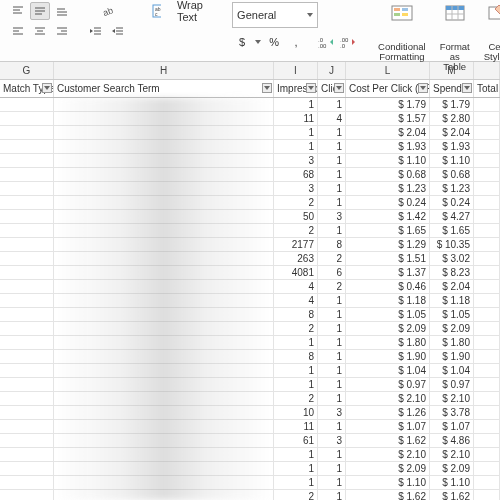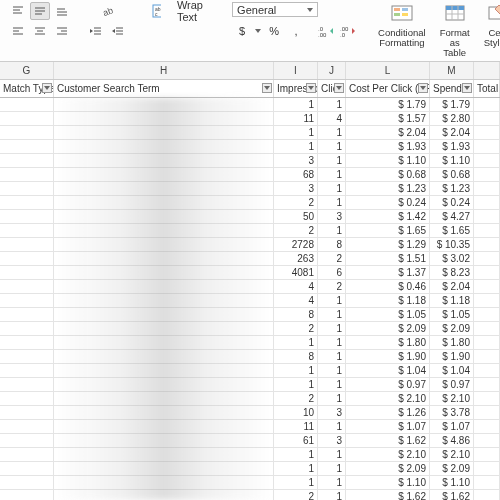--- a/index.html
+++ b/index.html
@@ -28,26 +28,26 @@
   .btn-sm {
     width:20px; height:18px;
     display:flex; align-items:center; justify-content:center;
     border:1px solid transparent; border-radius:2px;
   }
   .btn-sm.active { background:#e6e6e6; border-color:#bbb; }
   .inline-btn { display:flex; align-items:center; gap:16px; height:18px; padding:0 4px; }
   .inline-btn.dis { color:#aaa; }
   .ribbon svg { display:block; }
   .dropdown {
-    height:15px; border:1px solid #bbb; background:#fff;
+    height:26px; border:1px solid #bbb; background:#fff;
     display:flex; align-items:center; justify-content:space-between;
     padding:0 4px; font-size:11px; min-width:86px;
   }
   .caret { width:0;height:0;border-left:3px solid transparent;border-right:3px solid transparent;border-top:4px solid #666; }
-  .big-btn { display:flex; flex-direction:column; align-items:center; font-size:10px; gap:2px; padding:0 4px; }
+  .big-btn { display:flex; flex-direction:column; align-items:center; font-size:10px; gap:16px; padding:0 4px; }
   .big-btn .lbl { text-align:center; line-height:10px; font-size:9.5px; }
 
   
   .colhdrs { display:flex; height:18px; border-bottom:1px solid #ccc; background:#f3f3f3; }
   .colhdr { border-right:1px solid #ddd; display:flex; align-items:center; justify-content:center; font-size:10px; color:#444; }
   .filterrow { display:flex; height:18px; border-bottom:1px solid #bbb; background:#fff; }
   .fcell { border-right:1px solid #ddd; display:flex; align-items:center; padding:0 3px; font-size:10px; overflow:hidden; white-space:nowrap; position:relative; }
   .fcell .ar { position:absolute; right:1px; top:3px; width:10px;height:10px; border:1px solid #999; background:#eee; display:flex; align-items:center; justify-content:center; }
   .rows { overflow:hidden; }
   .row { display:flex; height:14px; border-bottom:1px solid #e4e4e4; font-size:10px; }
@@ -385,21 +385,21 @@
       <div class="cell c-h"></div>
       <div class="cell c-i r">2</div>
       <div class="cell c-j r">1</div>
       <div class="cell c-l r">$ 1.65</div>
       <div class="cell c-m r">$ 1.65</div>
       <div class="cell c-n"></div>
     </div>
     <div class="row">
       <div class="cell c-g"></div>
       <div class="cell c-h"></div>
-      <div class="cell c-i r">2728</div>
+      <div class="cell c-i r">2177</div>
       <div class="cell c-j r">8</div>
       <div class="cell c-l r">$ 1.29</div>
       <div class="cell c-m r">$ 10.35</div>
       <div class="cell c-n"></div>
     </div>
     <div class="row">
       <div class="cell c-g"></div>
       <div class="cell c-h"></div>
       <div class="cell c-i r">263</div>
       <div class="cell c-j r">2</div>

